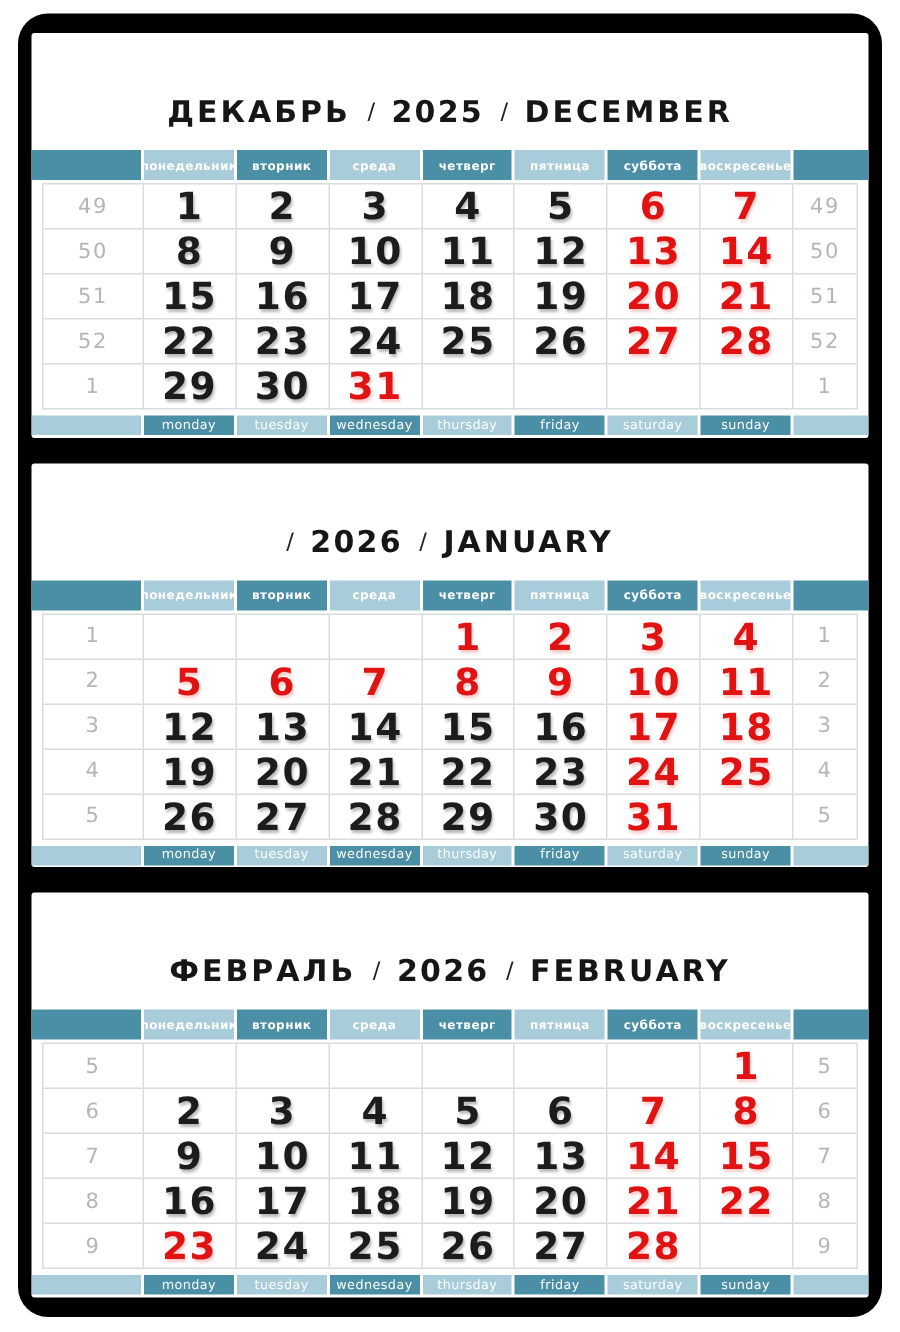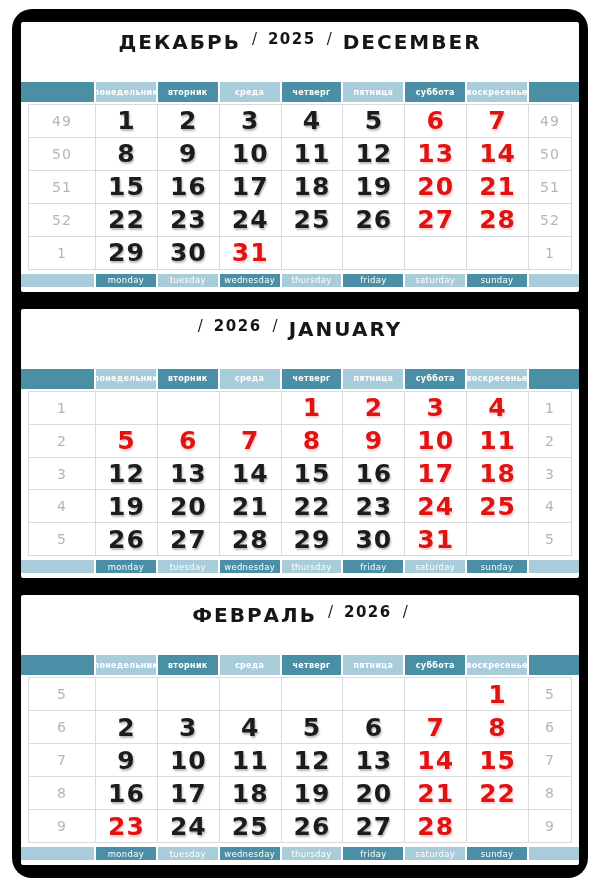--- a/index.html
+++ b/index.html
@@ -27,32 +27,32 @@
     background:#ffffff;
     border-radius:2px;
     display:flex;
     flex-direction:column;
     overflow:hidden;
   }
   .title{
     height:52px;
     flex:0 0 52px;
     display:flex;
-    align-items:flex-start;
+    align-items:center;
     justify-content:center;
     gap:11px;
-    padding-top:8px;
+    padding-top:26px;
     color:#161616;
     font-weight:700;
     font-size:20px;
     letter-spacing:2px;
     white-space:nowrap;
     border-radius:21px;
   }
-  .title .year{font-size:15px;letter-spacing:1.5px;}
+  .title .year{font-size:20px;letter-spacing:1.5px;}
   .title .sep{font-size:15px;font-weight:400;color:#222;letter-spacing:0;}
   .strip{
     display:grid;
     grid-template-columns:73px repeat(7,1fr) 50px;
     column-gap:2px;
     flex:0 0 auto;
   }
   .strip .cell{
     display:flex;align-items:center;justify-content:center;
     color:#ffffff;
@@ -275,20 +275,21 @@
         <div class="cell dark">sunday</div>
         <div class="cell light"></div>
       </div>
     </section>
     <section class="panel">
       <div class="title">
         <span>ФЕВРАЛЬ</span>
         <span class="sep">/</span>
         <span class="year">2026</span>
         <span class="sep">/</span>
+        <span>FEBRUARY</span>
       </div>
       <div class="strip top">
         <div class="cell dark"></div>
         <div class="cell light">понедельник</div>
         <div class="cell dark">вторник</div>
         <div class="cell light">среда</div>
         <div class="cell dark">четверг</div>
         <div class="cell light">пятница</div>
         <div class="cell dark">суббота</div>
         <div class="cell light">воскресенье</div>

